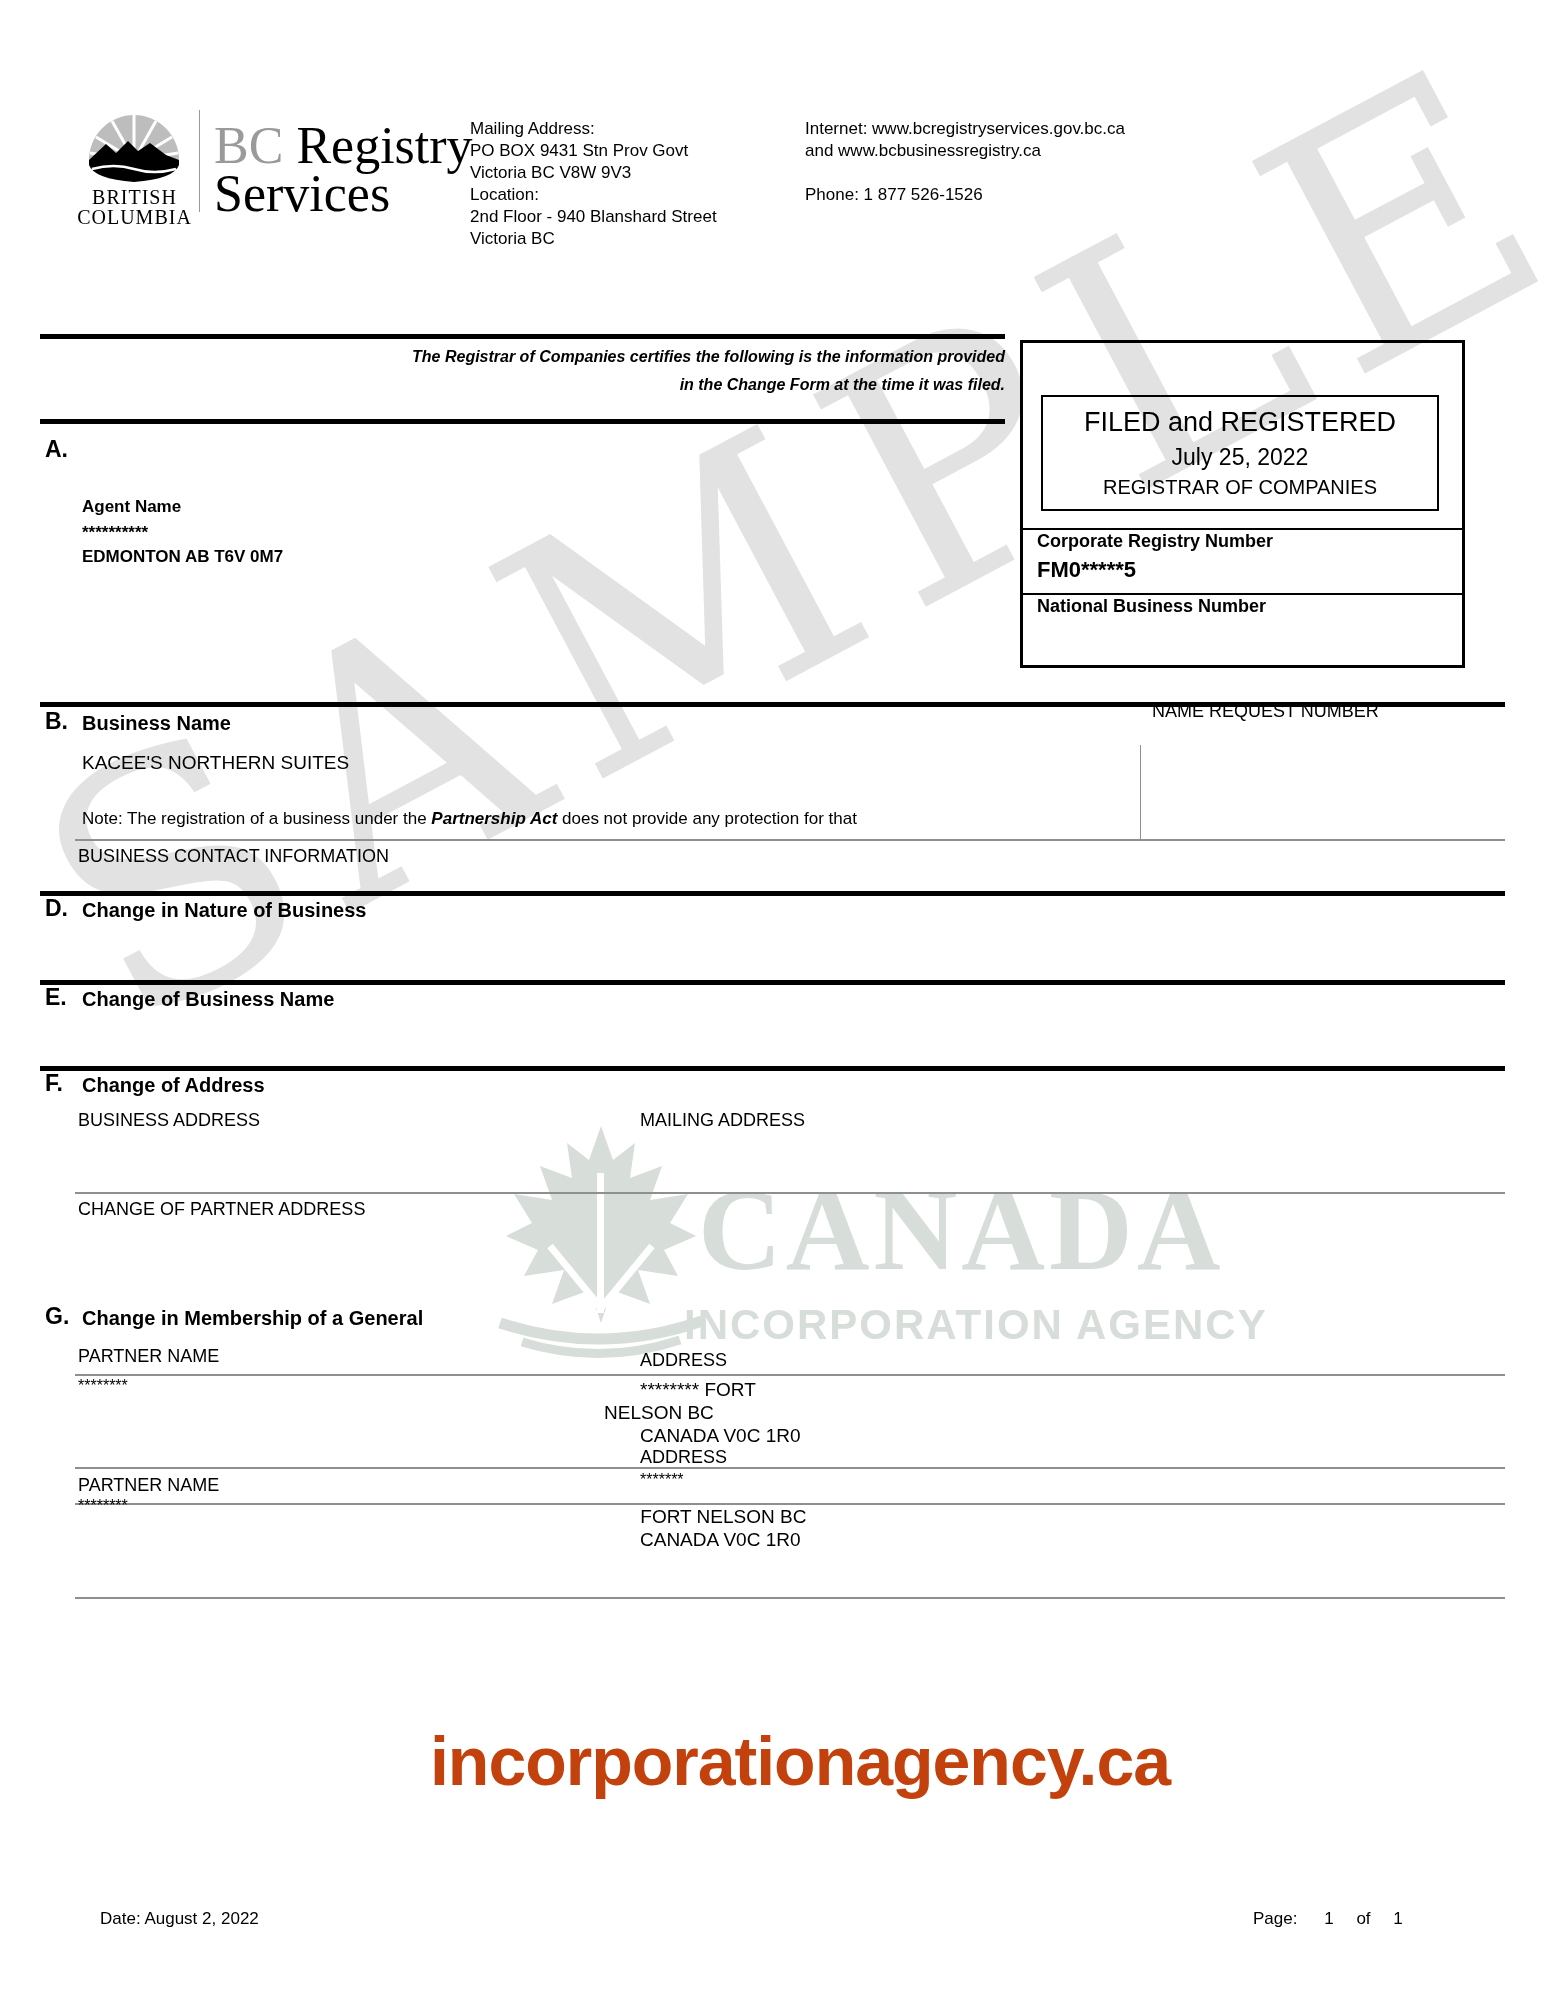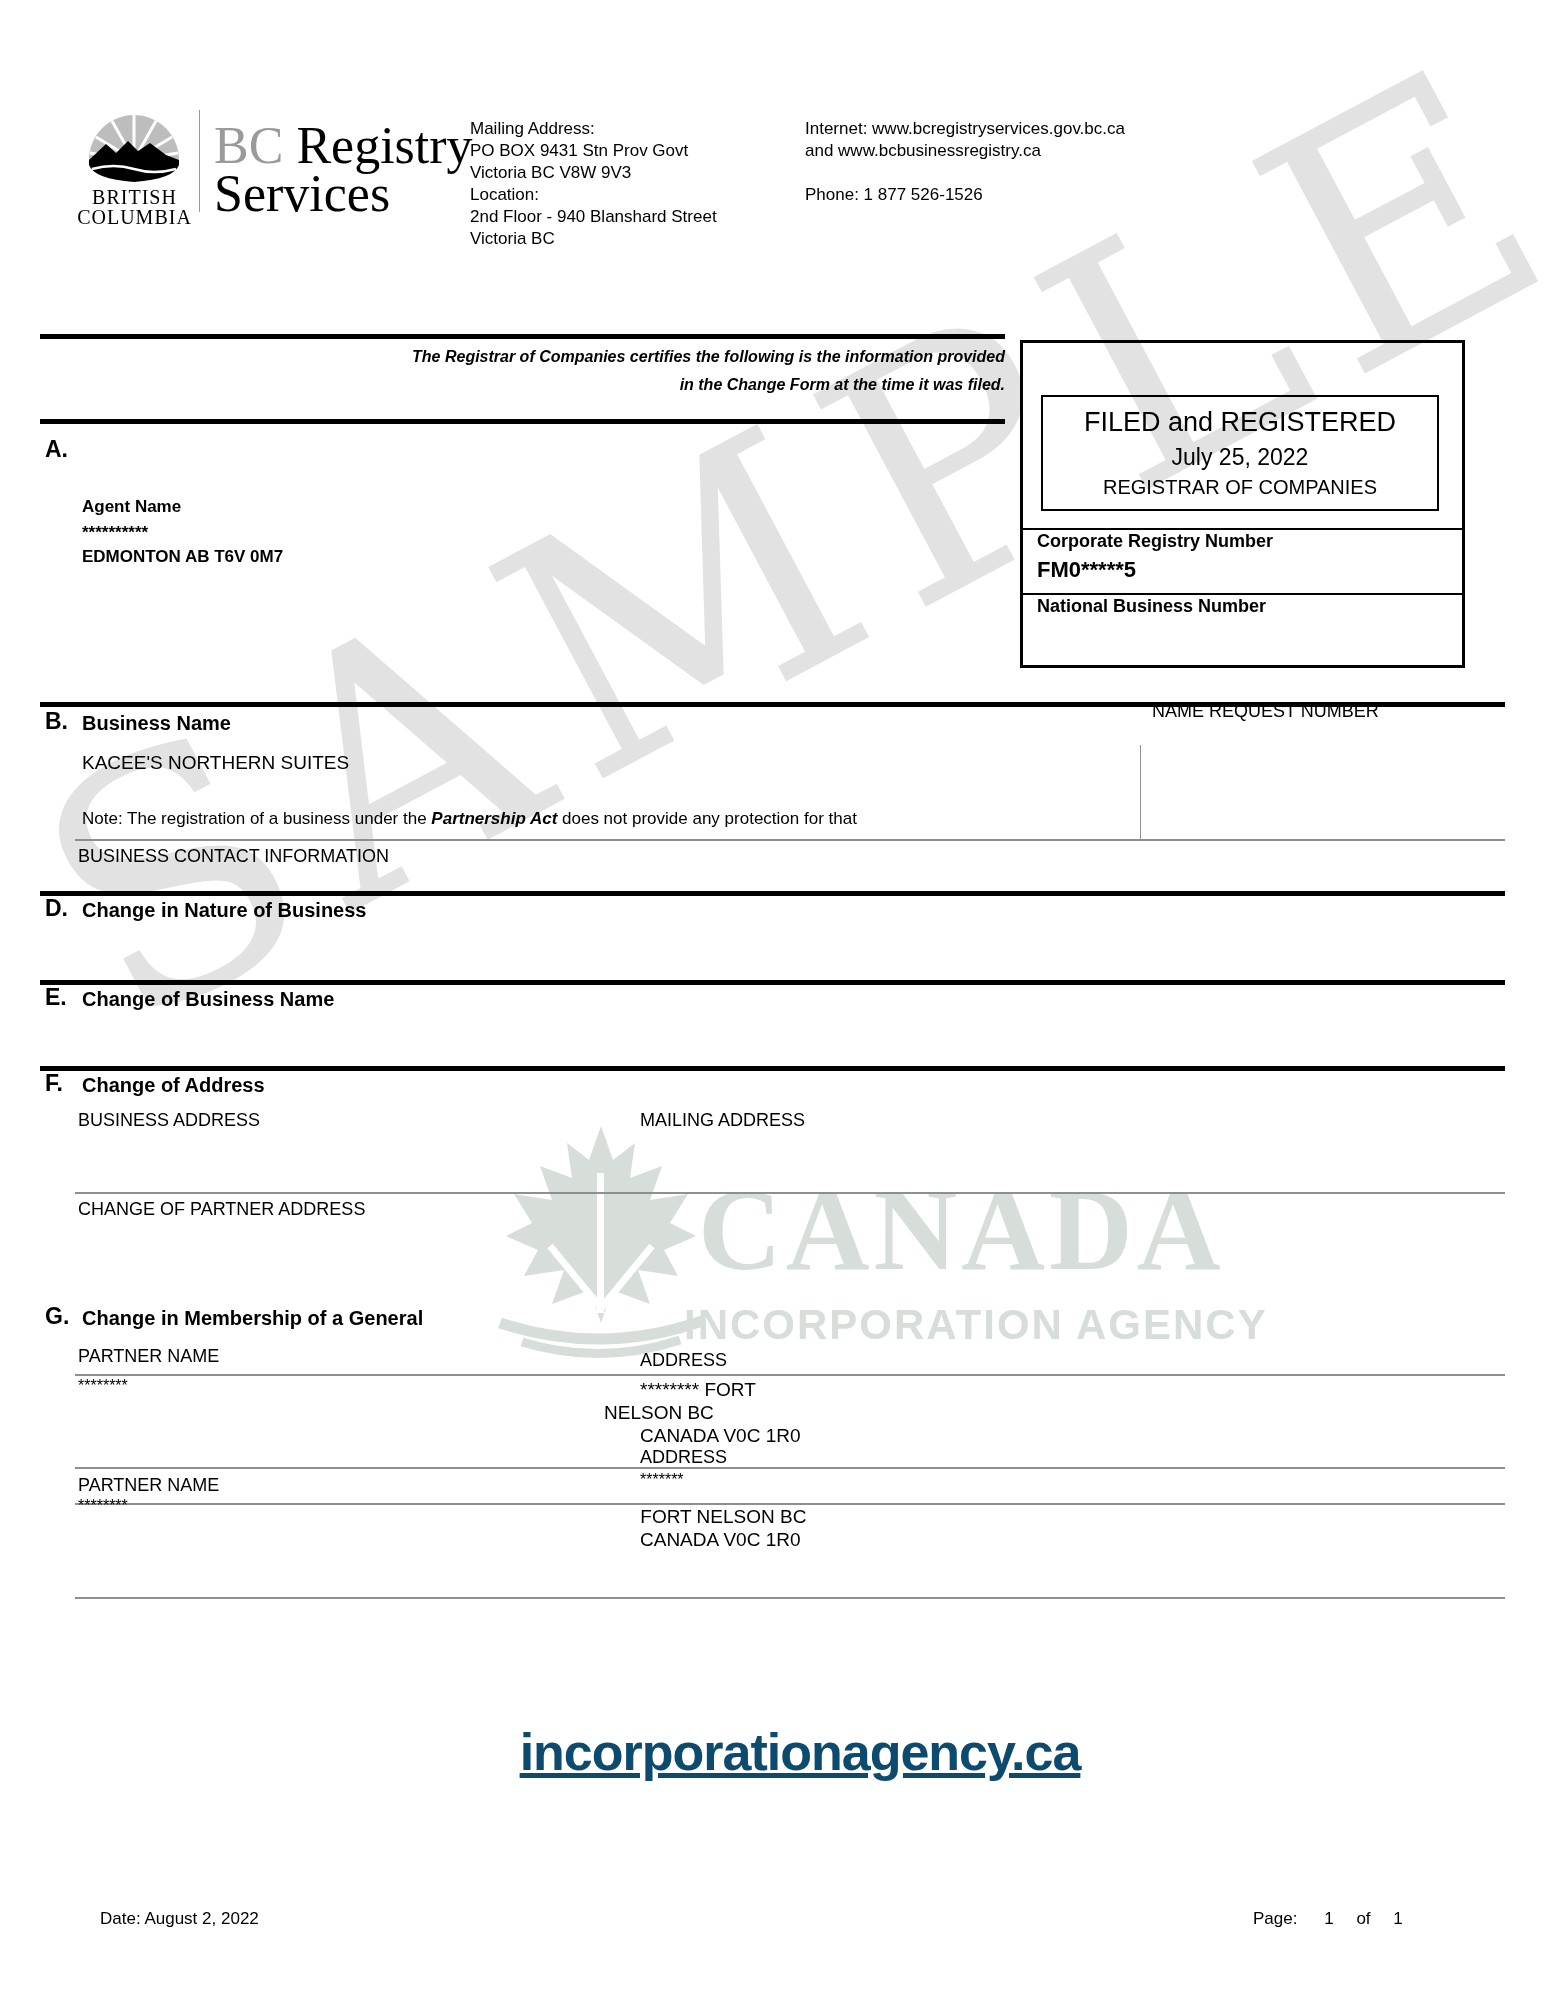--- a/index.html
+++ b/index.html
@@ -20,21 +20,21 @@
   .small{font-size:17px;line-height:22px;}
   .b{font-weight:bold;}
   .pre{white-space:pre;}
   .stampbox{border:3px solid #000;}
   .stampinner{border:2px solid #000;text-align:center;}
   .wm-sample{font-family:"DejaVu Serif",serif;font-size:330px;letter-spacing:28px;
              color:#e2e2e2;transform:rotate(-28deg);text-align:center;line-height:1;}
   .wm-canada{font-family:"Liberation Serif",serif;font-weight:bold;font-size:116px;
              letter-spacing:4px;color:#d7ddd9;line-height:1;}
   .wm-agency{font-weight:bold;font-size:42px;letter-spacing:2px;color:#d7ddd9;line-height:1;}
-  .wm-site{font-weight:bold;font-size:52px;color:#0c4a6e;text-align:center;letter-spacing:-1px;text-decoration:underline;}
+  .wm-site{font-weight:bold;font-size:68px;color:#c2410c;text-align:center;letter-spacing:-1px;}
   .logo-org{font-family:"Liberation Serif",serif;font-size:20px;letter-spacing:1px;text-align:center;line-height:20px;}
   .brand1{font-family:"Liberation Serif",serif;font-size:52px;line-height:48px;}
   .brand-gray{color:#9a9a9a;}
 </style>
 </head>
 <body>
 
 <div class="page">
 
   <div class="wm-layer">

